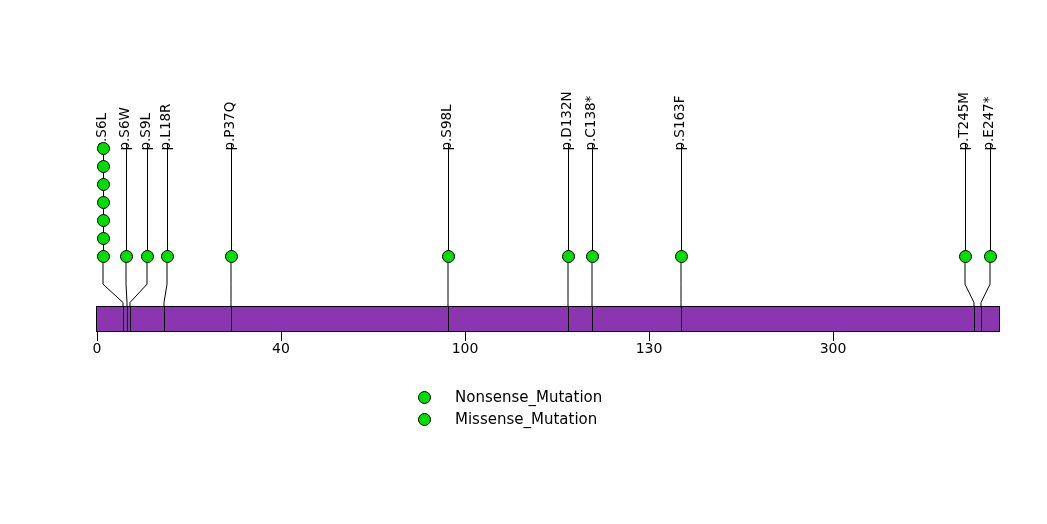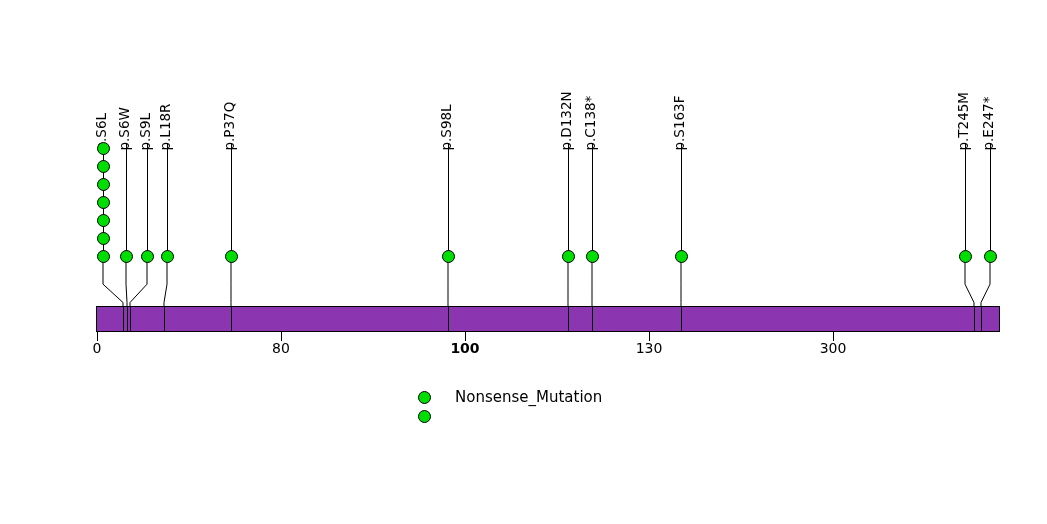--- a/index.html
+++ b/index.html
@@ -173,32 +173,33 @@
       <div class="stem" style="left: 974px; top: 306px; height: 26px; z-index: 3;"></div>
       <div class="stem" style="left: 981px; top: 306px; height: 26px; z-index: 3;"></div>
     </div>
 
   <div class="protein-bar" id="protein-bar" style="left: 96px; top: 306px; width: 904px; height: 26px; background: rgb(139, 53, 176); z-index: 2;"></div>
 
   <div id="axis">
       <div class="axis-tick" style="left: 97px; top: 332px; height: 9px;"></div>
       <div class="axis-label" style="left: 97px; top: 340px;">0</div>
       <div class="axis-tick" style="left: 281px; top: 332px; height: 9px;"></div>
-      <div class="axis-label" style="left: 281px; top: 340px;">80</div>
+      <div class="axis-label" style="left: 281px; top: 340px;">40</div>
       <div class="axis-tick" style="left: 465px; top: 332px; height: 9px;"></div>
-      <div class="axis-label" style="left: 465px; top: 340px; font-weight: bold;">100</div>
+      <div class="axis-label" style="left: 465px; top: 340px;">100</div>
       <div class="axis-tick" style="left: 649px; top: 332px; height: 9px;"></div>
       <div class="axis-label" style="left: 649px; top: 340px;">130</div>
       <div class="axis-tick" style="left: 833px; top: 332px; height: 9px;"></div>
       <div class="axis-label" style="left: 833px; top: 340px;">300</div>
     </div>
 
   <div id="legend">
       <div class="legend-row" style="left: 418px; top: 388px;">
         <span class="legend-dot" style="background: rgb(0, 221, 0);"></span>
         <span class="legend-text">Nonsense_Mutation</span>
       </div>
       <div class="legend-row" style="left: 418px; top: 410px;">
         <span class="legend-dot" style="background: rgb(0, 221, 0);"></span>
+        <span class="legend-text">Missense_Mutation</span>
       </div>
     </div>
 
 </div>
 
 </body></html>

